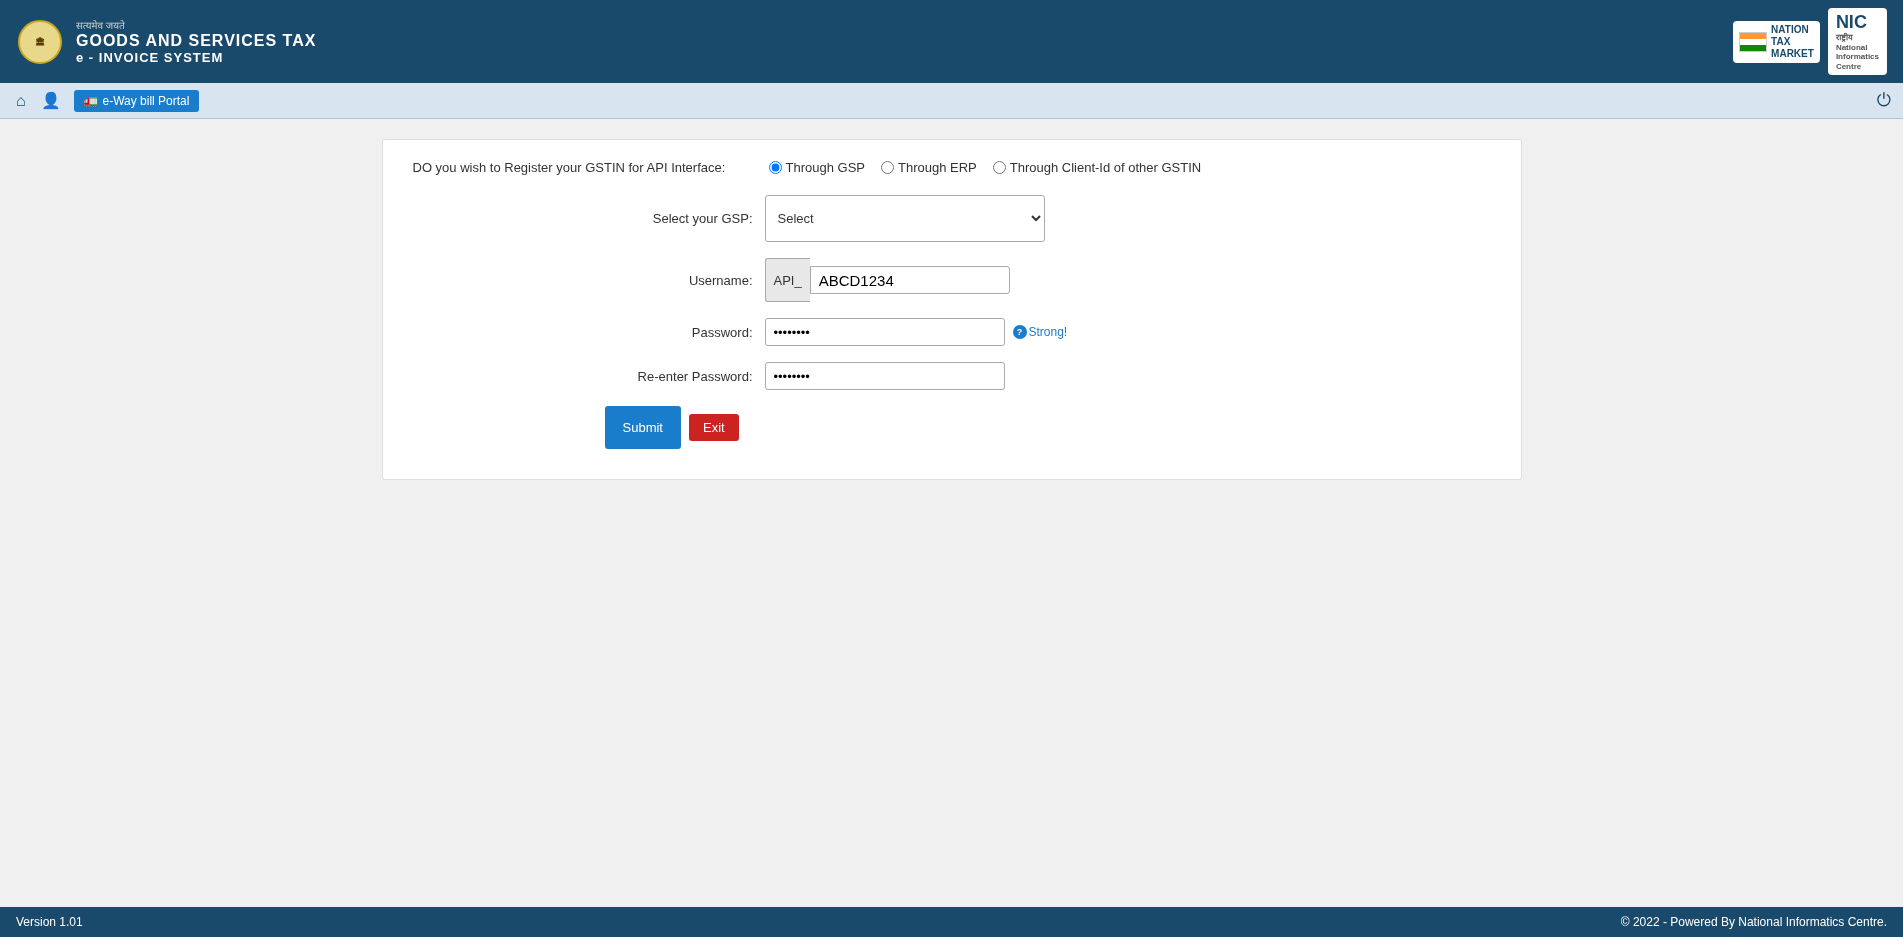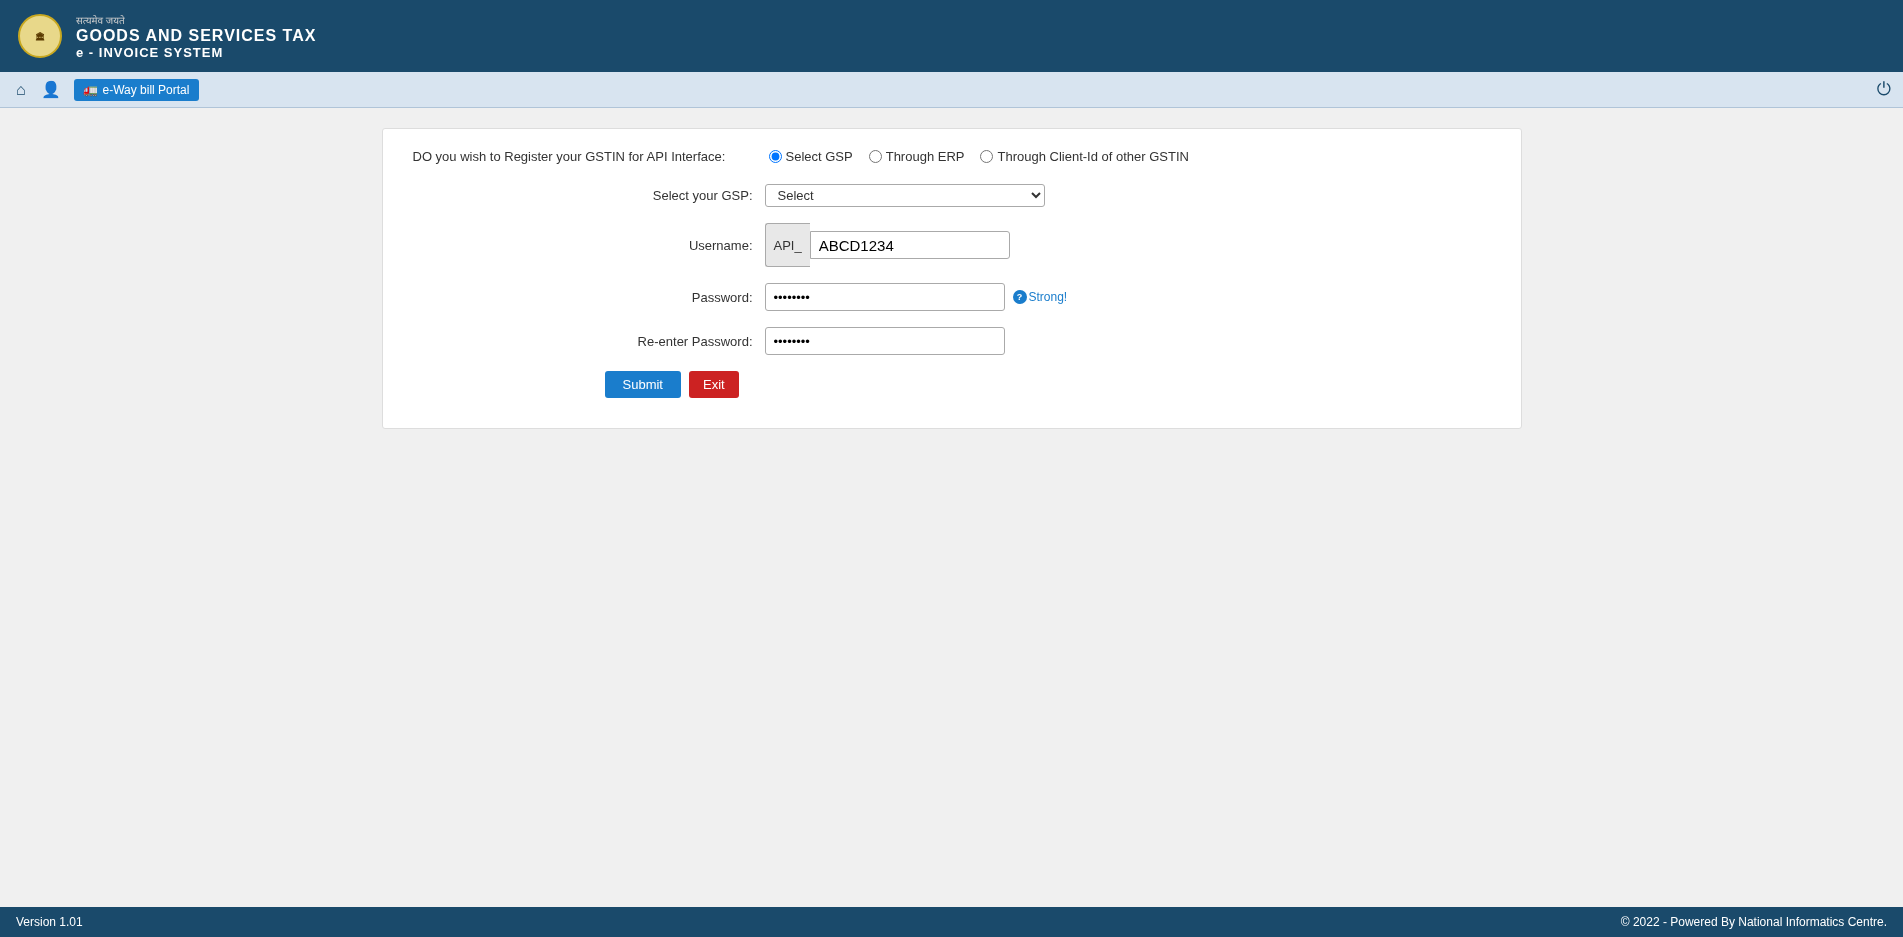--- a/index.html
+++ b/index.html
@@ -181,21 +181,21 @@
       gap: 12px;
     }
     .form-row label {
       min-width: 180px;
       text-align: right;
       font-size: 13px;
       color: #333;
     }
     .gsp-select {
       width: 280px;
-      padding: 2px 8px;
+      padding: 14px 8px;
       border: 1px solid #aaa;
       border-radius: 3px;
       font-size: 13px;
       color: #333;
       background: white;
       cursor: pointer;
     }
     .username-group {
       display: flex;
       align-items: center;
@@ -259,21 +259,21 @@
       display: flex;
       align-items: center;
       gap: 8px;
       margin-left: 192px;
       margin-top: 8px;
     }
     .btn-submit {
       background: #1a7dcc;
       color: white;
       border: none;
-      padding: 6px 18px;
+      padding: 14px 18px;
       border-radius: 3px;
       font-size: 13px;
       cursor: pointer;
     }
     .btn-exit {
       background: #cc2222;
       color: white;
       border: none;
       padding: 6px 14px;
       border-radius: 3px;
@@ -316,20 +316,30 @@
   <div class="header-left">
     <div class="header-logo-emblem">
       <div class="emblem-circle">🏛</div>
     </div>
     <div class="header-title">
       <div class="satyameva">सत्यमेव जयते</div>
       <div class="title-main">GOODS AND SERVICES TAX</div>
       <div class="title-sub">e - INVOICE SYSTEM</div>
     </div>
   </div>
+  <div class="header-right">
+    <div class="ntm-logo">
+      <div class="ntm-flag"></div>
+      <div class="ntm-text">NATION<br>TAX<br>MARKET</div>
+    </div>
+    <div class="nic-logo">
+      <span>NIC</span>
+      <span class="nic-sub">राष्ट्रीय<br>National<br>Informatics<br>Centre</span>
+    </div>
+  </div>
 </div>
 
 <div class="navbar">
   <div class="navbar-left">
     <span class="nav-icon">⌂</span>
     <span class="nav-icon">👤</span>
     <button class="nav-btn">
       <span>🚛</span>
       <span>e-Way bill Portal</span>
     </button>
@@ -339,21 +349,21 @@
 
 <div class="main-content">
   <div class="form-card">
     <div class="form-card-body">
 
       <div class="registration-type-row">
         <span class="registration-type-label">DO you wish to Register your GSTIN for API Interface:</span>
         <div class="radio-group">
           <label class="radio-option">
             <input type="radio" name="reg_type" checked="" style="">
-            <span>Select GSP</span>
+            <span>Through GSP</span>
           </label>
           <label class="radio-option">
             <input type="radio" name="reg_type" style="">
             <span>Through ERP</span>
           </label>
           <label class="radio-option">
             <input type="radio" name="reg_type" style="">
             <span>Through Client-Id of other GSTIN</span>
           </label>
         </div>

